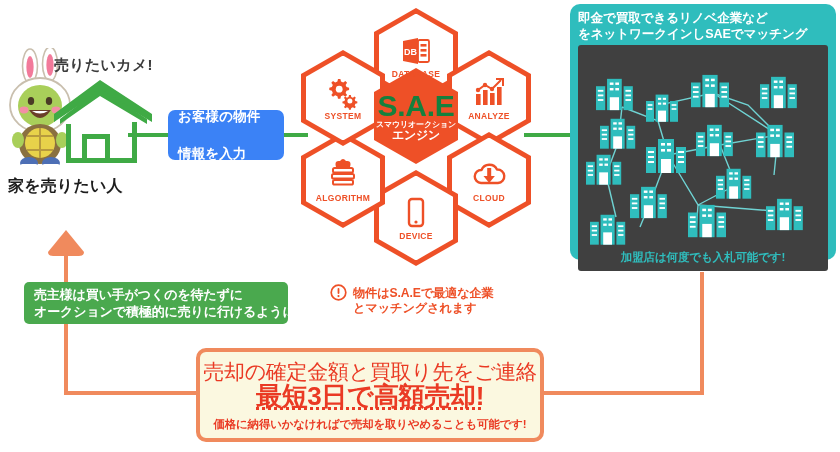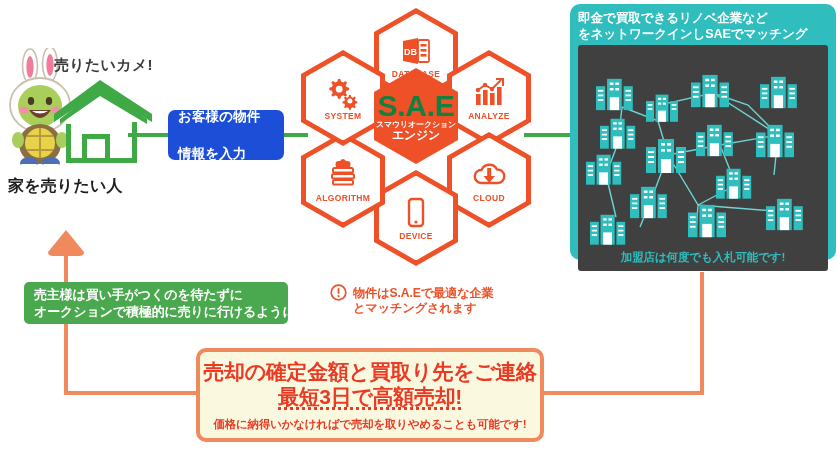--- a/index.html
+++ b/index.html
@@ -34,21 +34,21 @@
   }
   .lbl-ie{
     left:8px;top:176px;
     font-size:16px;font-weight:700;color:#1d1d1d;
     letter-spacing:.01em;white-space:nowrap;
   }
 
   
   #greenpill{
     left:168px;top:110px;width:116px;height:50px;
-    background:#1d4ed8;border-radius:7px;
+    background:#3b82f6;border-radius:7px;
     display:flex;flex-direction:column;justify-content:center;
     padding:0 10px;box-sizing:border-box;gap:20px;
   }
   #greenpill span{
     color:#ffffff;font-size:13.5px;font-weight:700;line-height:17px;
     letter-spacing:.01em;white-space:nowrap;
   }
 
   
   #hexwrap{left:290px;top:2px;width:252px;height:268px;}
@@ -134,26 +134,26 @@
   }
 
   
   #callout{
     left:196px;top:348px;width:348px;height:94px;
     background:#fbf8e0;border:4px solid #f08a5d;border-radius:10px;
     box-sizing:border-box;
     display:flex;flex-direction:column;align-items:center;justify-content:center;
   }
   .co-l1{
-    color:#ea3a24;font-size:21px;font-weight:700;line-height:25px;
+    color:#ea3a24;font-size:21px;font-weight:400;line-height:25px;
     letter-spacing:-.015em;white-space:nowrap;
   }
   .co-l2wrap{position:relative;display:inline-block;margin-top:0px;}
   .co-l2{
-    color:#ea3a24;font-size:21px;font-weight:700;line-height:25px;
+    color:#ea3a24;font-size:26px;font-weight:700;line-height:25px;
     letter-spacing:-.015em;white-space:nowrap;display:block;
   }
   .co-underline{
     position:absolute;left:0;right:0;bottom:-1px;height:3px;
     background:repeating-linear-gradient(to right,#ea3a24 0 3px,transparent 3px 6px);
   }
   .co-l3{
     margin-top:8px;
     color:#ea3a24;font-size:11.4px;font-weight:700;line-height:14px;
     letter-spacing:-.01em;white-space:nowrap;

